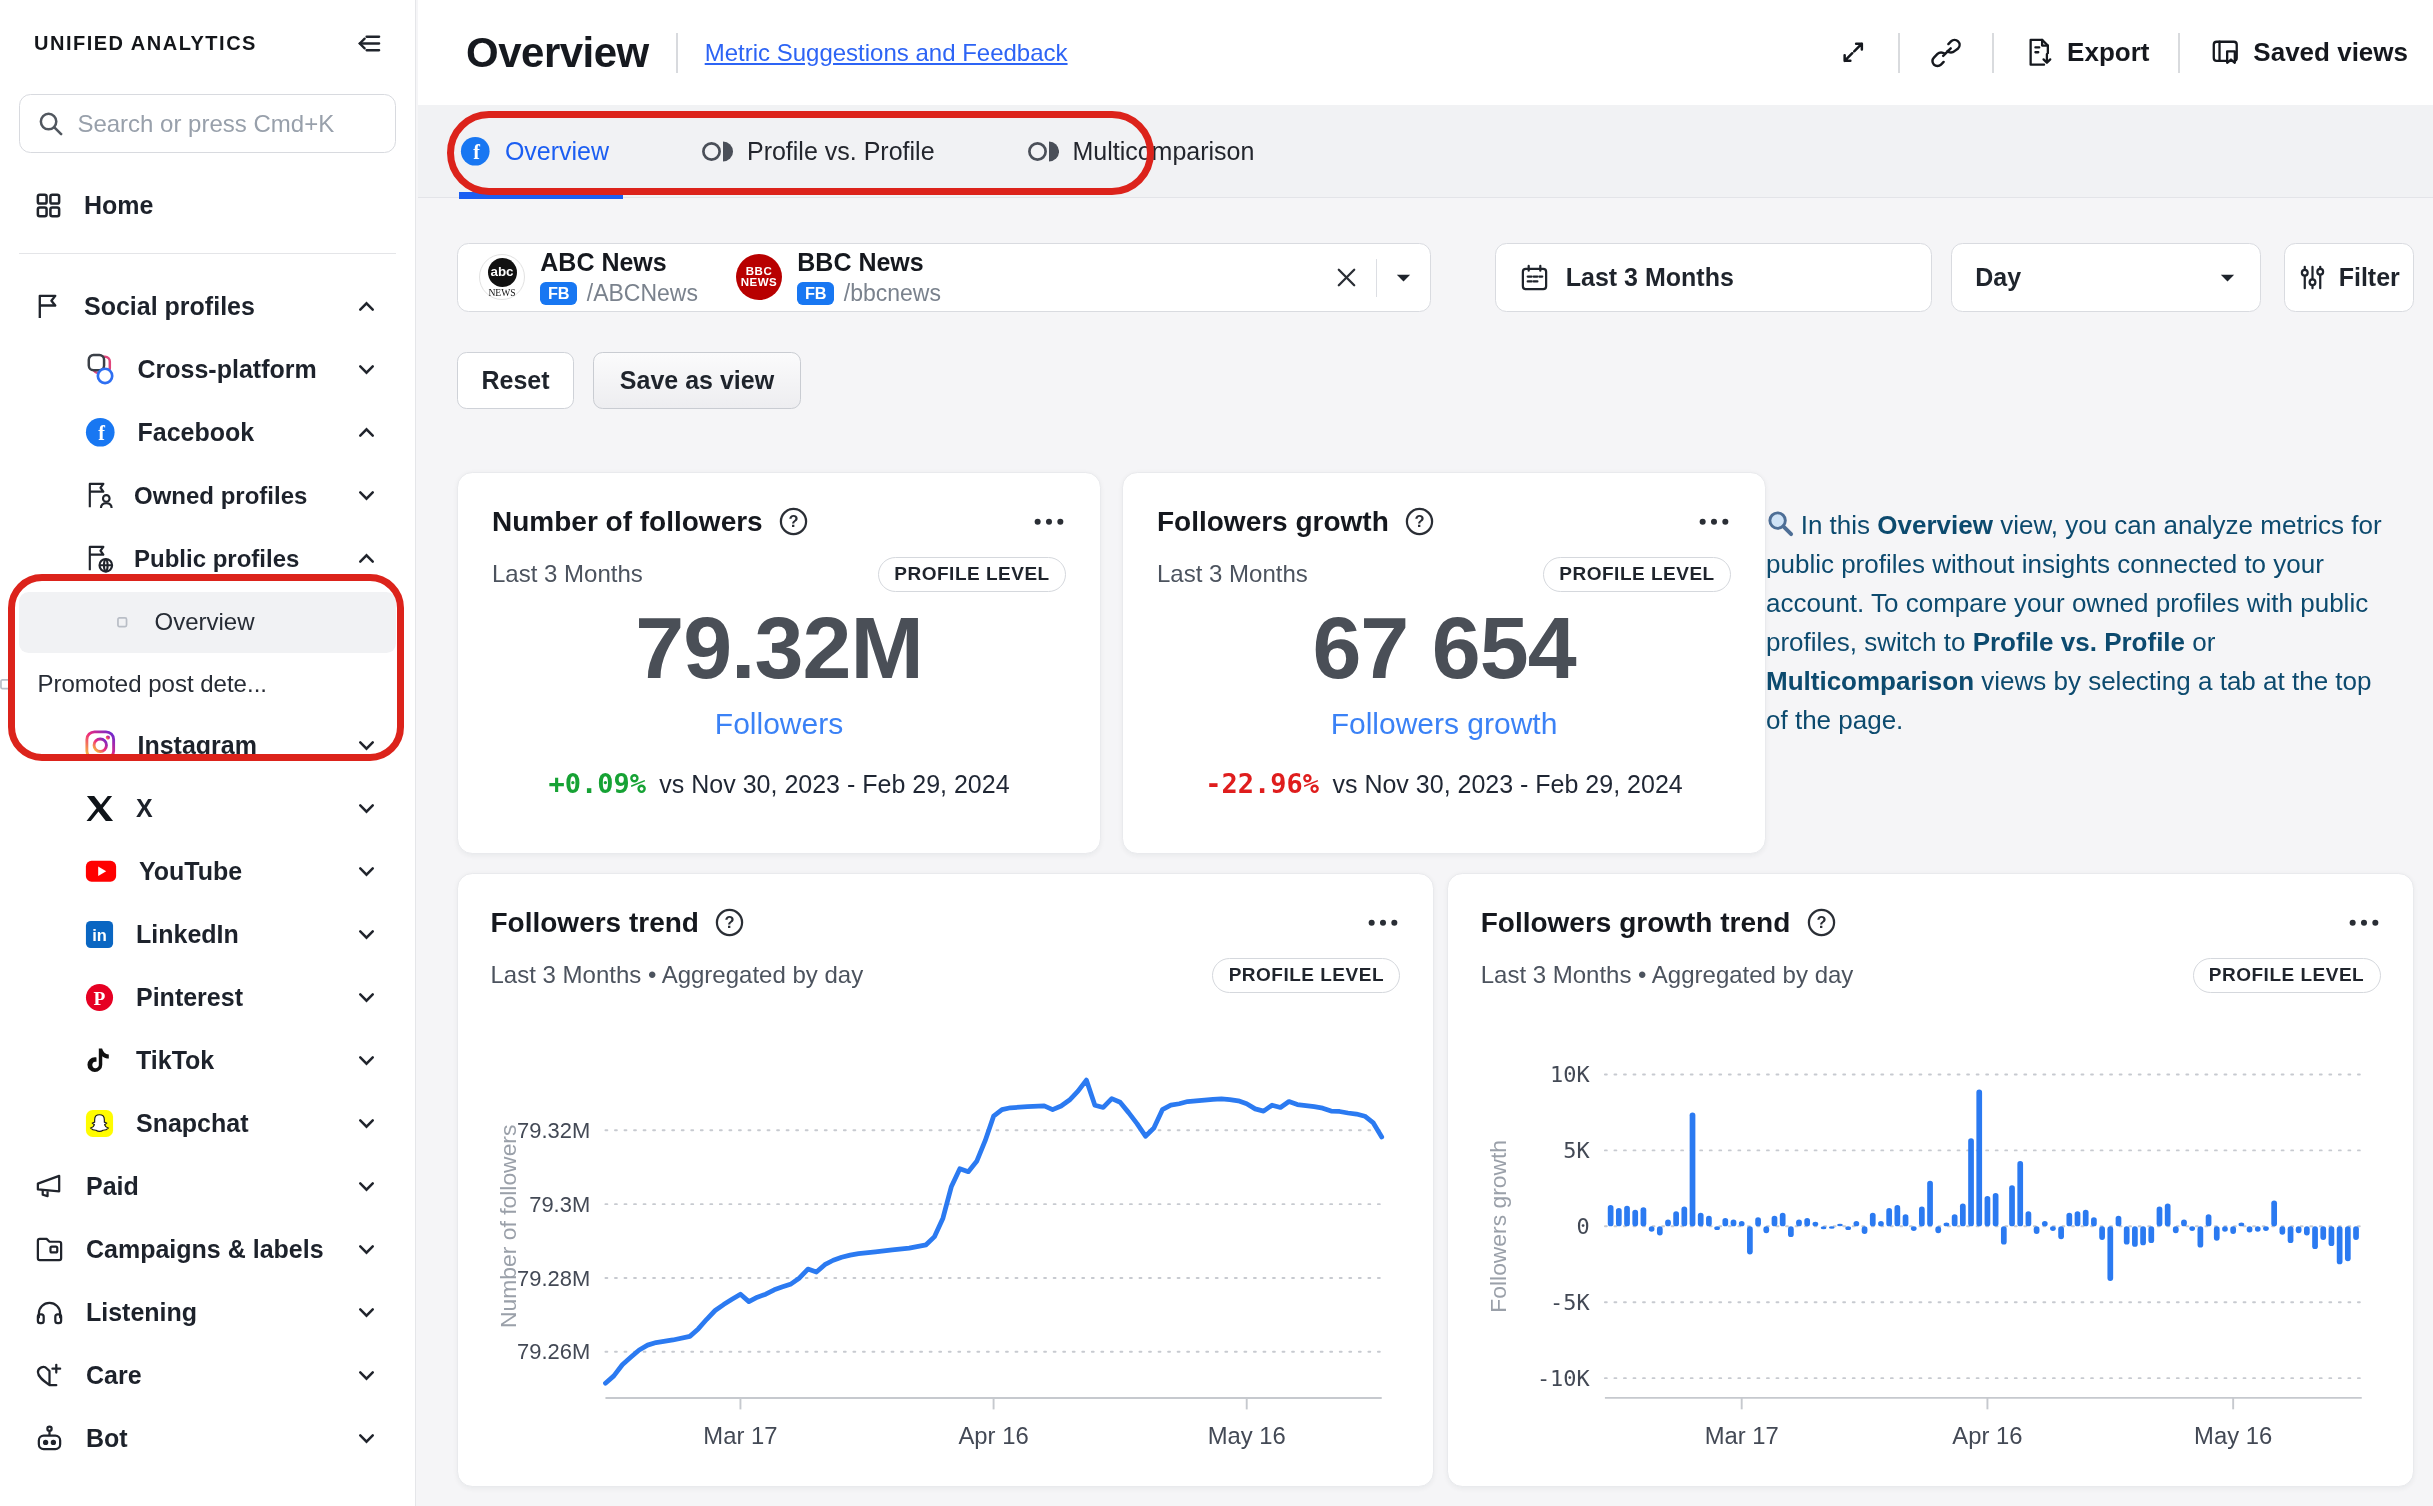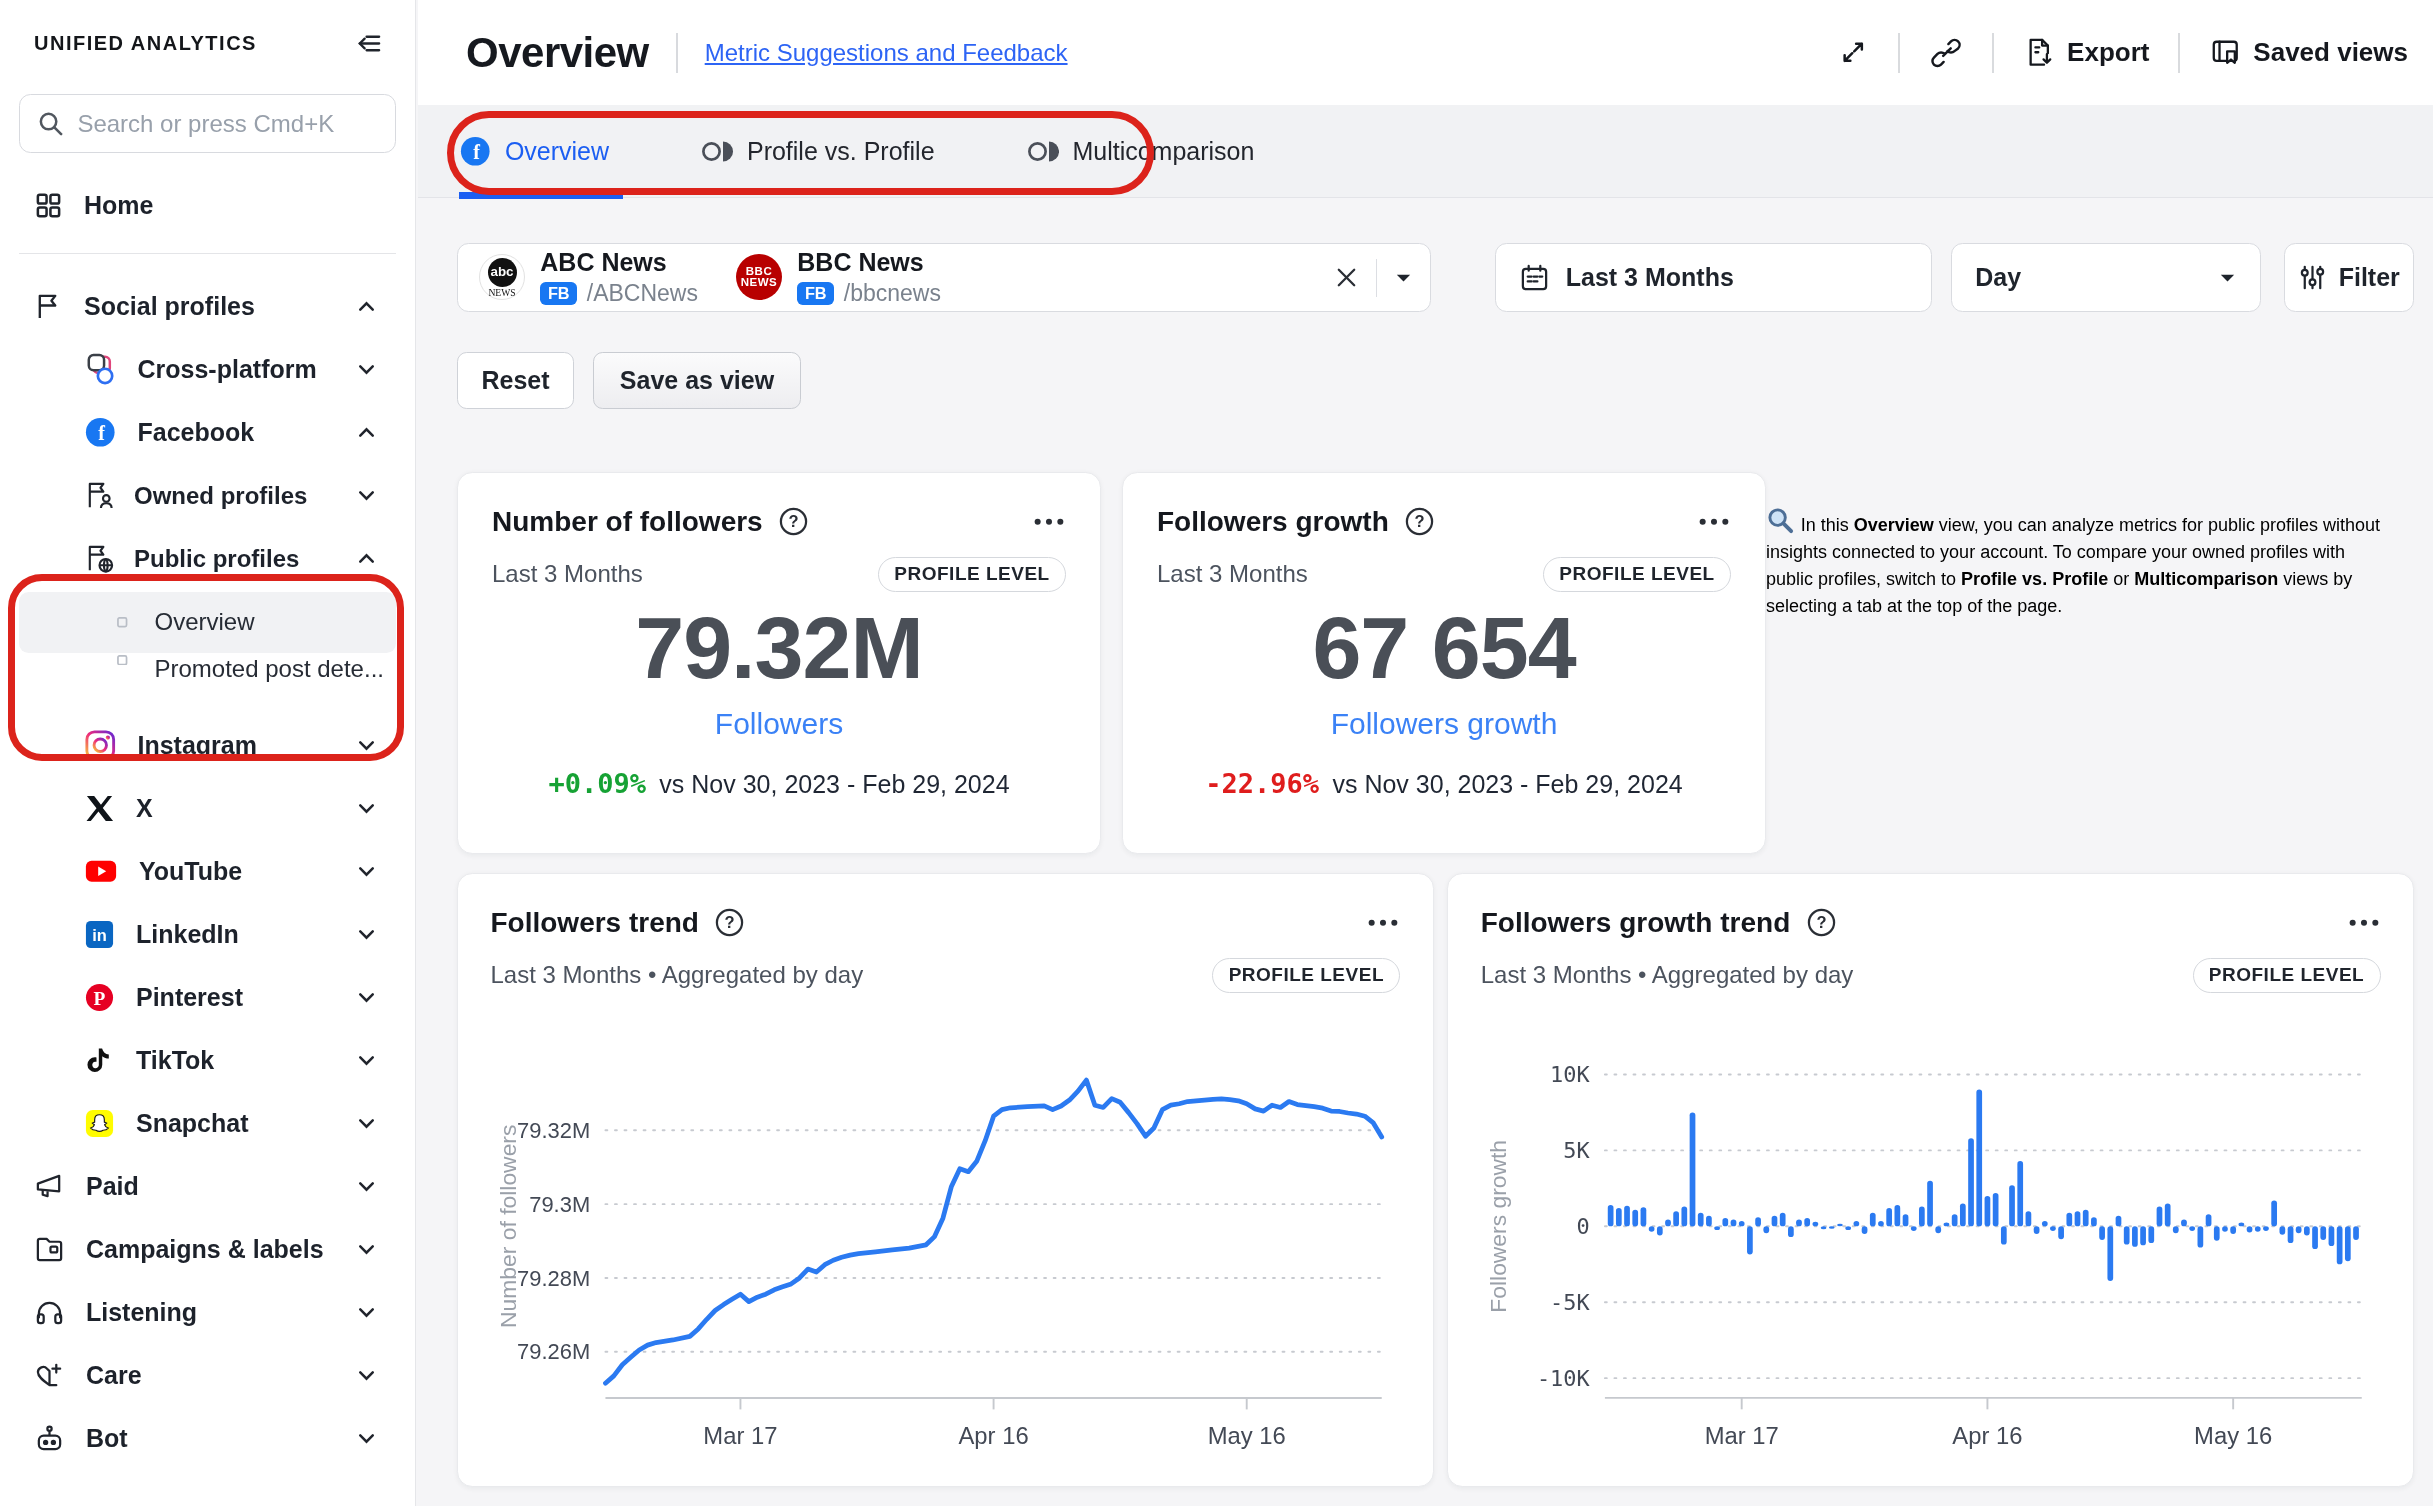--- a/index.html
+++ b/index.html
@@ -26,21 +26,21 @@
   .lab3 { font-size:24px; font-weight:700; color:#1d222b; }
   .lab4 { font-size:24px; font-weight:400; color:#272c35; }
   .ind1 { padding-left:34px; } .ind1 .txt { margin-left:21px; }
   .ind2 { padding-left:84px; } .ind2 .txt { margin-left:21px; }
   .ind3 { padding-left:84px; } .ind3 .txt { margin-left:19px; }
   .nav-home { height:54px; margin-top:19px; }
   .divider { border:none; border-top:1.9px solid #e4e5e8; margin:21px 19px; }
   .active-item { margin:1.9px 19px; height:61px; background:#f1f2f4; border-radius:9.6px;
     display:flex; align-items:center; padding-left:98px; }
   .active-item .txt { margin-left:27px; }
-  .sub-item { height:59px; display:flex; align-items:flex-start; padding-left:117px; cursor:pointer; }
+  .sub-item { height:59px; display:flex; align-items:center; cursor:pointer; }
   .sub-item .txt { margin-left:27px; }
   .sb-annot { position:absolute; left:7.6px; top:574px; width:396px; height:187px;
     border:7.6px solid #dc231b; border-radius:34px; pointer-events:none; z-index:9; }
 
   
   .main { position:absolute; left:418px; top:0; right:0; bottom:0; }
   .page-header { height:105px; background:#fff; display:flex; align-items:center; padding:0 25px 0 48px; }
   .page-title { font-size:42px; font-weight:700; color:#16191f; letter-spacing:-0.5px; }
   .vsep { width:1.9px; height:40px; background:#d8dade; margin:0 27px; }
   .feedback-link { font-size:24px; color:#2d64f5; text-decoration:underline; cursor:pointer; font-weight:400; }
@@ -102,21 +102,21 @@
   .card-period { font-size:24px; color:#4c535e; }
   .badge { margin-left:auto; border:1.9px solid #d5d8dd; border-radius:955px; padding:5.7px 15.3px;
     font-size:19px; font-weight:700; letter-spacing:0.5px; color:#1f242c; background:#fff; }
   .kpi-center { flex:1; display:flex; flex-direction:column; align-items:center; justify-content:center; }
   .kpi-value { font-size:88px; font-weight:700; color:#4a4f57; letter-spacing:-1px; }
   .kpi-value-label { font-size:30px; color:#3b82f6; margin-top:7.6px; }
   .kpi-delta-row { display:flex; align-items:baseline; justify-content:center; gap:13.4px; margin-bottom:25px; }
   .delta { font-family:"DejaVu Sans Mono",monospace; font-size:27px; font-weight:700; }
   .kpi-compare { font-size:25px; color:#1f2633;margin-top:24px; }
 
-  .info-note { width:621px; padding-top:34px; font-size:18px; line-height:1.5; color:#000000; }
+  .info-note { width:621px; padding-top:34px; font-size:26px; line-height:1.5; color:#0c4a6e; }
   .info-note b { font-weight:700; }
 
   .chart-row { margin-top:19px; display:flex; }
   .chart-card { height:614px; padding:32.5px 32.5px 17px; display:flex; flex-direction:column; }
   .chart-card.left { width:977px; }
   .chart-card.right { width:967px; margin-left:13.4px; }
   .chart-svg { margin-top:auto; width:100%; }
 </style>
 </head>
 <body>

